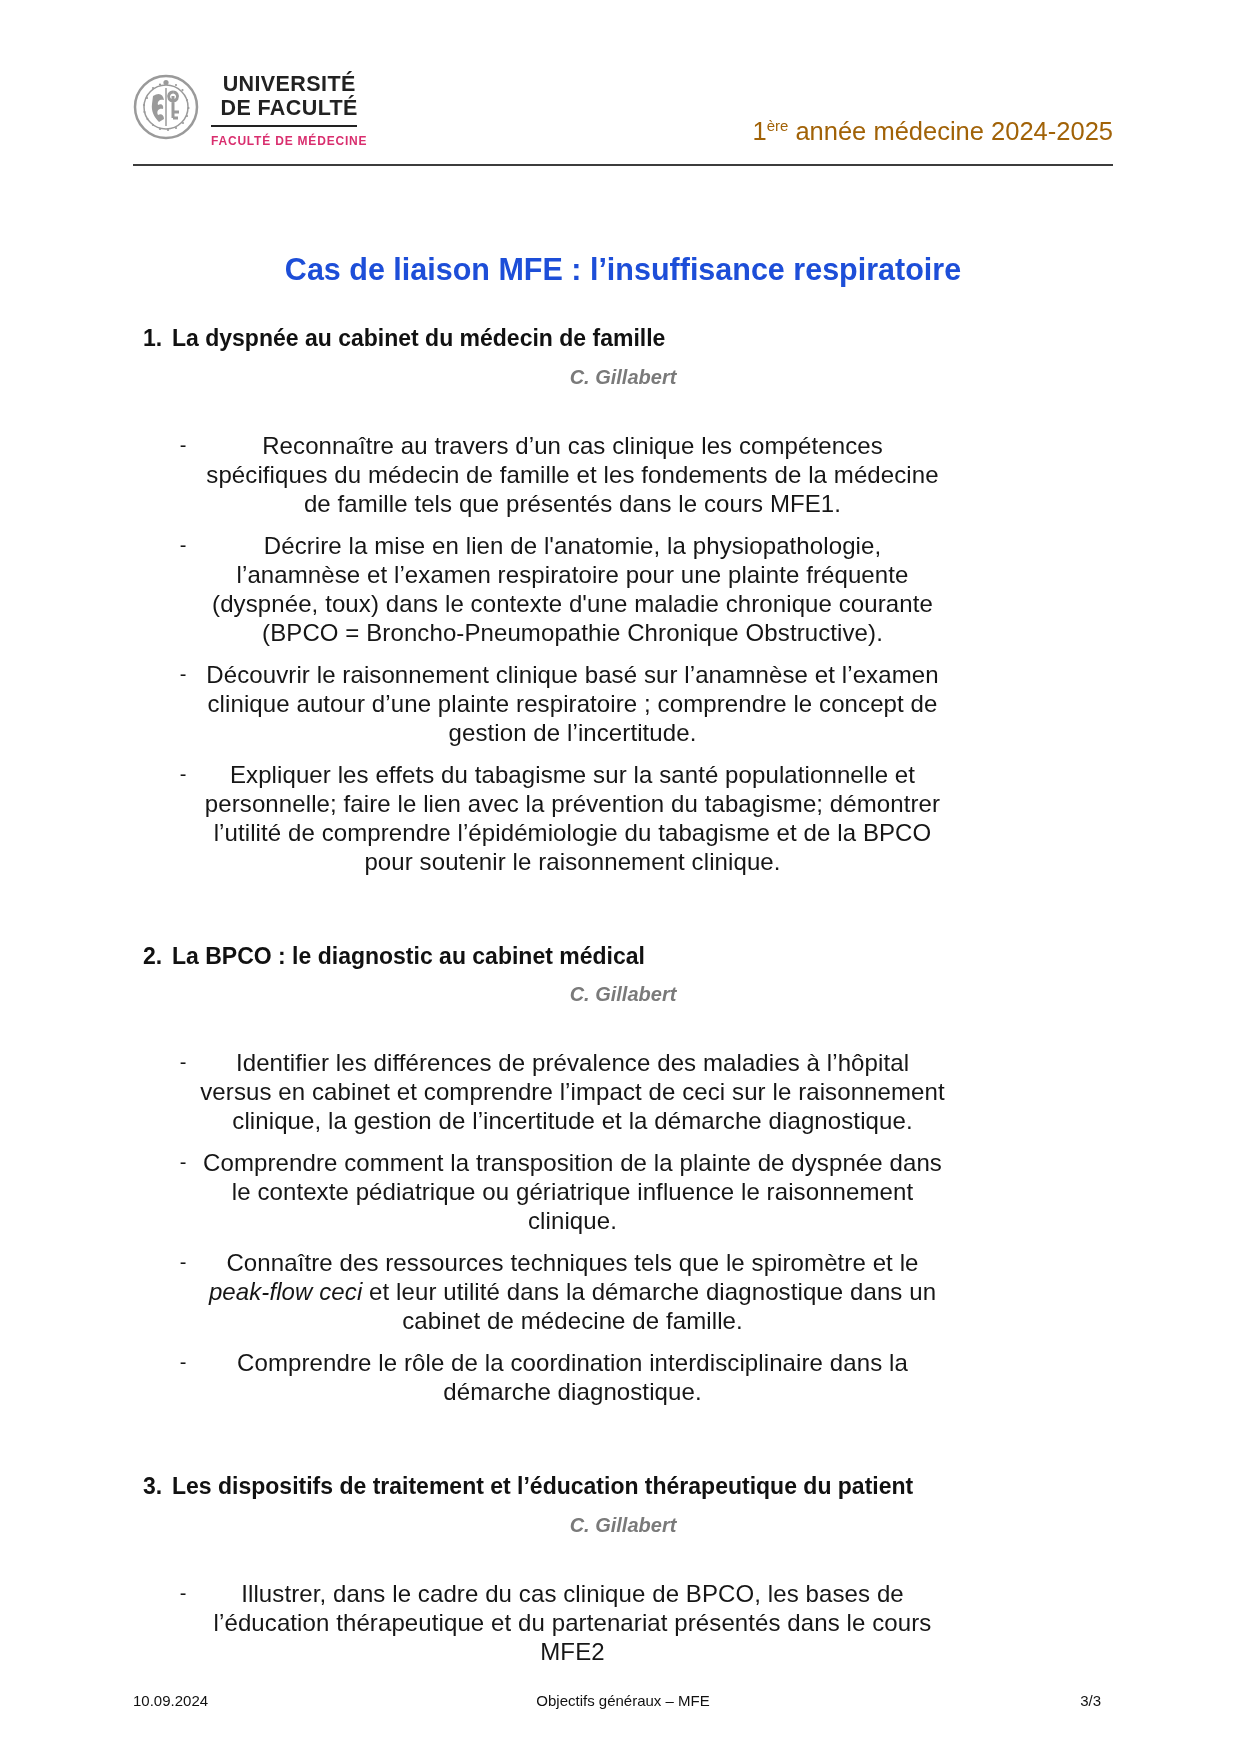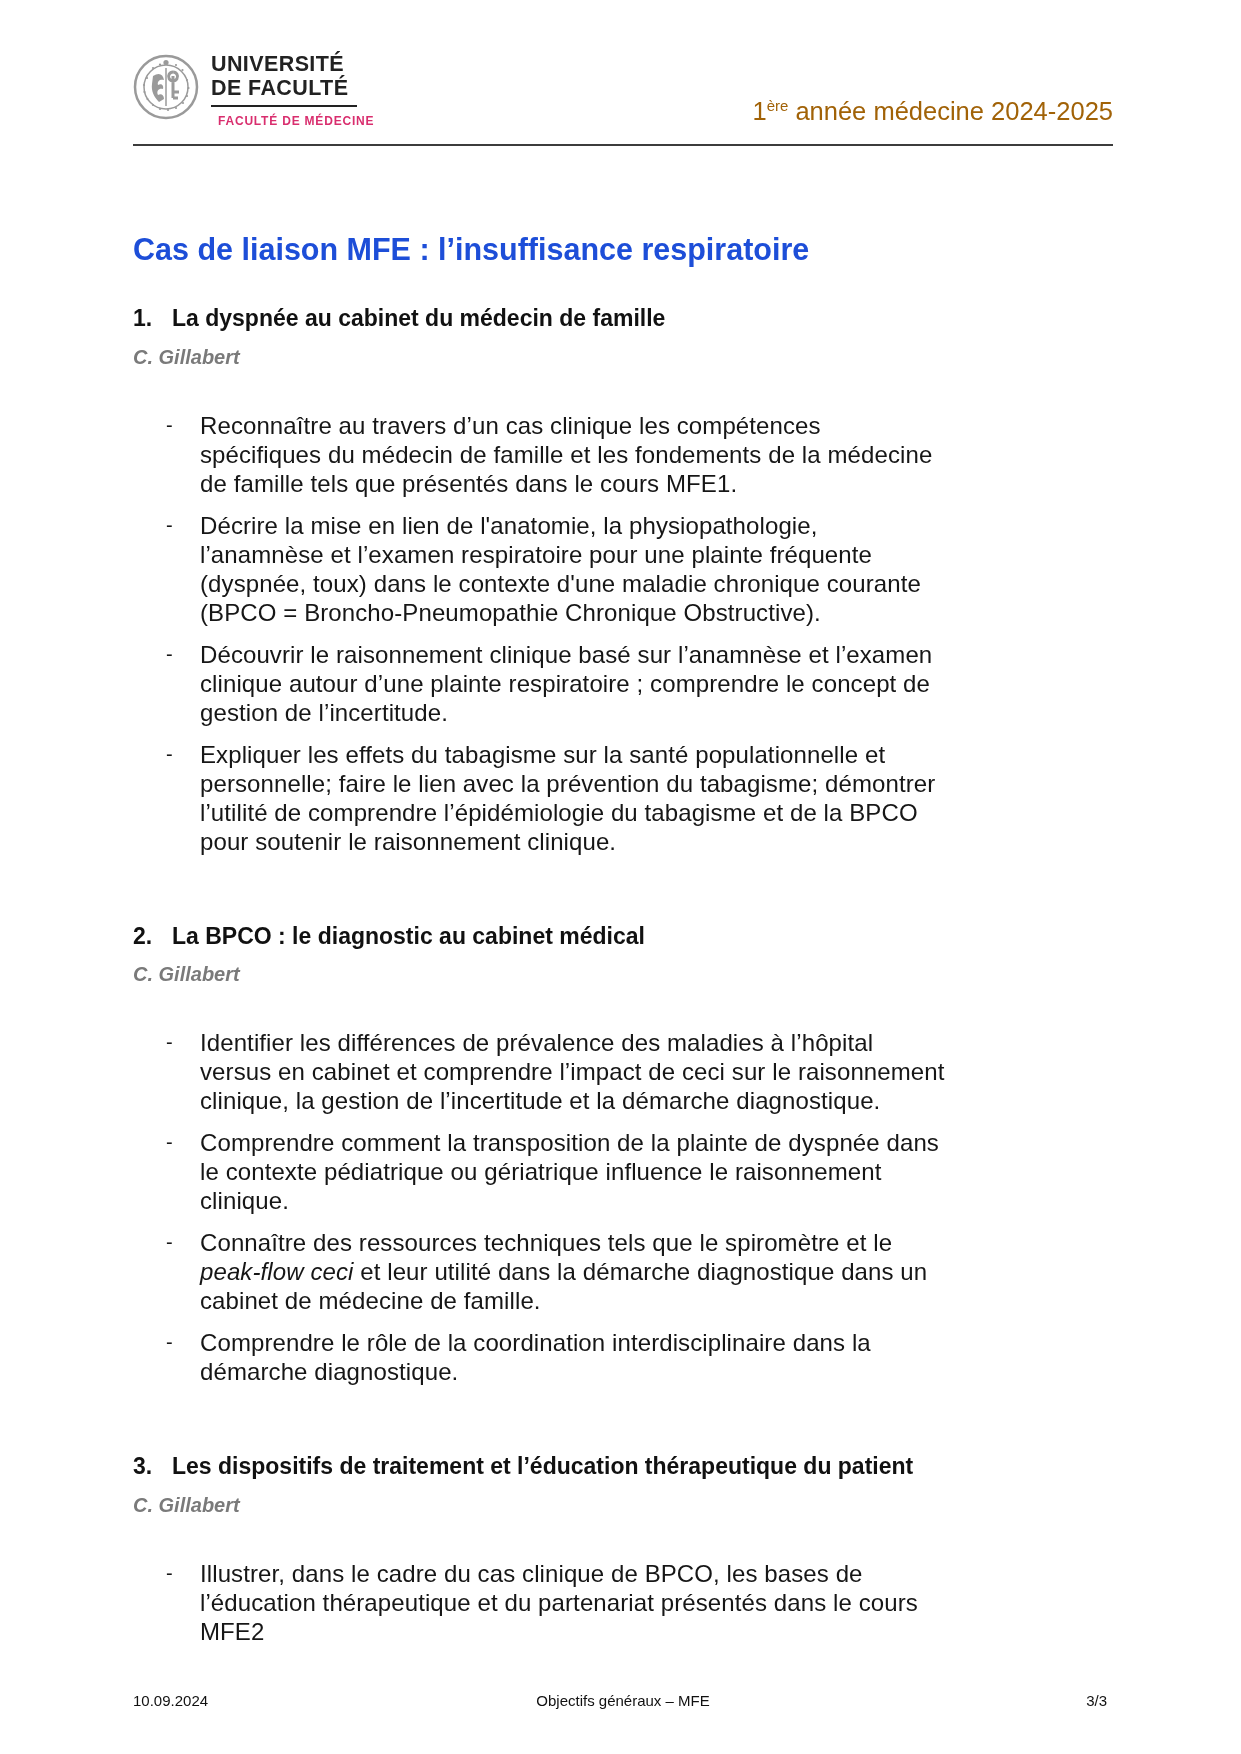--- a/index.html
+++ b/index.html
@@ -4,31 +4,32 @@
 <style>
   html,body{margin:0;padding:0;background:#e8e8e8;}
   .page{
     position:relative;
     width:1241px;height:1754px;
     background:#ffffff;
     margin:0 auto;
     font-family:"Liberation Sans", sans-serif;
     color:#161616;
     box-sizing:border-box;
-    padding:52px 128px 0 133px;
+    padding:72px 128px 0 133px;
     overflow:hidden;
+    text-align:center;
   }
   
   .header-row{display:flex;justify-content:space-between;align-items:flex-end;}
   .logo-block{display:flex;align-items:flex-start;}
   .seal{width:66px;height:66px;margin-right:12px;margin-top:2px;}
   .logo-text{display:flex;flex-direction:column;}
   .uni-name{font-weight:700;font-size:21.5px;line-height:1.12;color:#222;letter-spacing:0.4px;}
   .uni-underline{height:2px;background:#222;width:146px;margin-top:5px;margin-bottom:7px;}
-  .faculty{font-weight:700;font-size:12px;letter-spacing:0.8px;margin-left:7px;}
+  .faculty{font-weight:700;font-size:12px;letter-spacing:0.8px;}
   .course-label{font-weight:400;font-size:25.5px;color:#a16207;padding-bottom:2px;white-space:nowrap;}
   .course-label sup{font-size:15px;line-height:0;}
   .header-rule{border:none;border-top:2px solid #3c3c3c;margin:16px 0 0 0;}
   
   .doc-title{
     font-size:30.5px;font-weight:700;line-height:1.3;
     margin:84px 0 0 0;
   }
   
   .section{margin-top:58px;}
@@ -48,21 +49,21 @@
   .bullet{display:flex;align-items:flex-start;margin-bottom:13px;}
   .dash{width:34px;flex:0 0 34px;font-size:20px;line-height:29px;}
   .bullet-text{width:745px;font-size:24px;line-height:29px;letter-spacing:0.1px;}
   .bullet-text em{font-style:italic;}
   
   .footer{
     position:absolute;left:133px;right:128px;top:1692px;
     font-size:15px;color:#111;
   }
   .footer .f-center{position:absolute;left:50%;transform:translateX(-50%);top:0;white-space:nowrap;}
-  .footer .f-right{position:absolute;right:6px;top:0;}
+  .footer .f-right{position:absolute;right:12px;top:0;}
   .footer .f-left{position:absolute;left:0;top:0;}
 </style>
 </head>
 <body>
 
 <div class="page">
 
   <div class="header-row">
     <div class="logo-block">
       <svg class="seal" viewBox="0 0 66 66">

